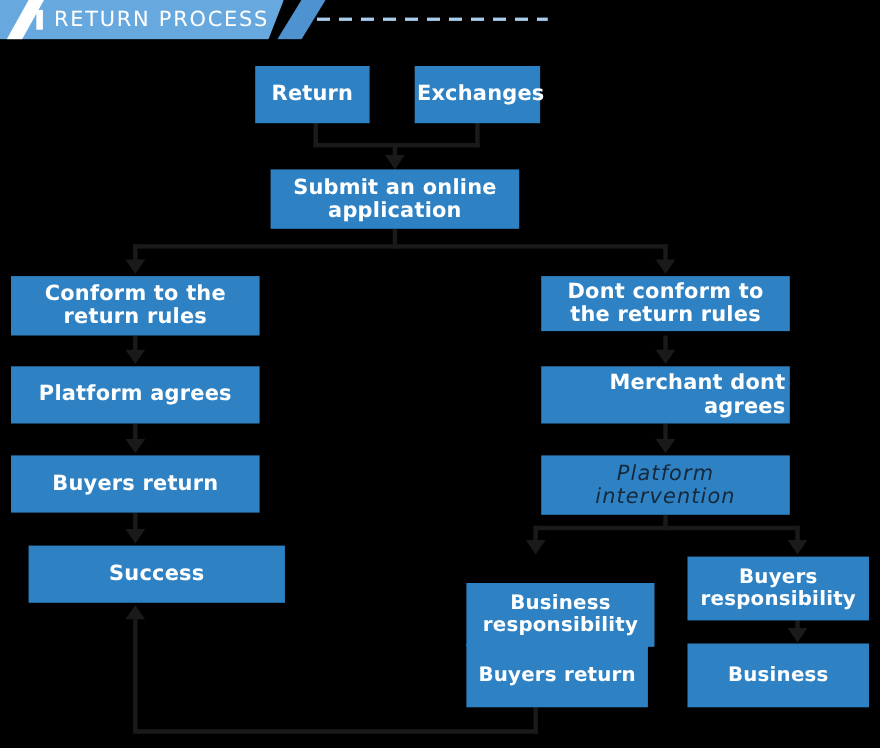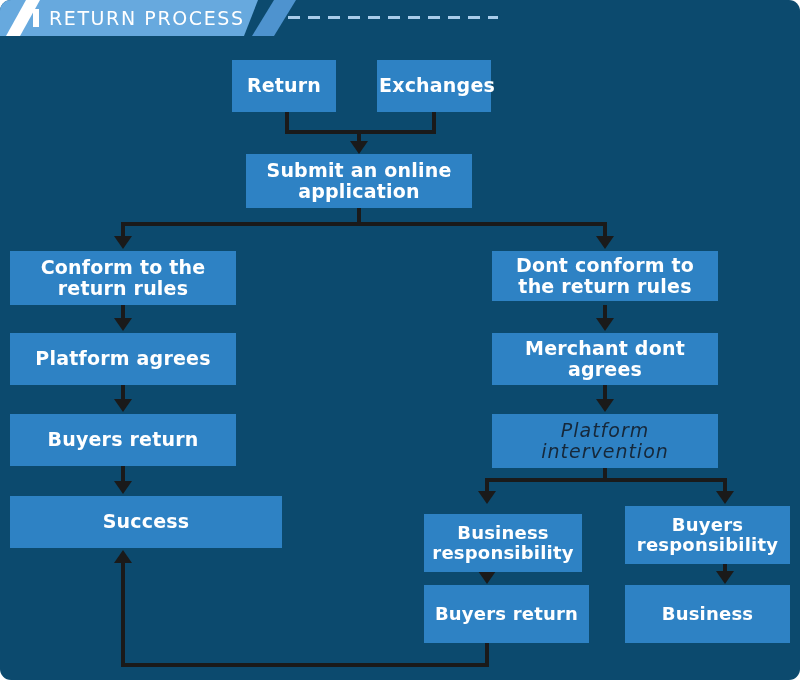--- a/index.html
+++ b/index.html
@@ -7,23 +7,22 @@
     padding: 0;
     background: #ffffff;
   }
   body {
     font-family: "DejaVu Sans", sans-serif;
   }
   #canvas {
     position: relative;
     width: 800px;
     height: 680px;
-    background: #0c4a6e;
+    background: #000000;
     overflow: hidden;
-    border-radius: 11px;
   }
 
   
   #header {
     position: absolute;
     left: 0; top: 0;
     width: 800px; height: 36px;
   }
   .banner-main {
     position: absolute;
@@ -203,29 +202,29 @@
     <div class="node" style="left:377px; top:60px; width:114px; height:52px;padding-left:10px;">Exchanges</div>
 
     <div class="node" style="left:246px; top:154px; width:226px; height:54px;">Submit an online application</div>
 
     <div class="node" style="left:10px; top:251px; width:226px; height:54px;">Conform to the return rules</div>
 
     <div class="node" style="left:10px; top:333px; width:226px; height:52px;">Platform agrees</div>
 
     <div class="node" style="left:10px; top:414px; width:226px; height:52px;">Buyers return</div>
 
-    <div class="node" style="left:10px; top:496px; width:272px; height:52px;">Success</div>
+    <div class="node" style="left:26px; top:496px; width:233px; height:52px;">Success</div>
 
     <div class="node" style="left:492px; top:251px; width:226px; height:50px;">Dont conform to the return rules</div>
 
-    <div class="node" style="left:492px; top:333px; width:226px; height:52px;">Merchant dont agrees</div>
+    <div class="node" style="left:492px; top:333px; width:226px; height:52px;text-align:right;">Merchant dont agrees</div>
 
     <div class="node light" style="left:492px; top:414px; width:226px; height:54px;">Platform intervention</div>
 
-    <div class="node small" style="left:424px; top:514px; width:158px; height:58px;">Business responsibility</div>
+    <div class="node small" style="left:424px; top:530px; width:171px; height:58px;">Business responsibility</div>
 
     <div class="node small" style="left:625px; top:506px; width:165px; height:58px;">Buyers responsibility</div>
 
     <div class="node small" style="left:424px; top:585px; width:165px; height:58px;">Buyers return</div>
 
     <div class="node small" style="left:625px; top:585px; width:165px; height:58px;">Business</div>
 
   </div>
 
 </div>

